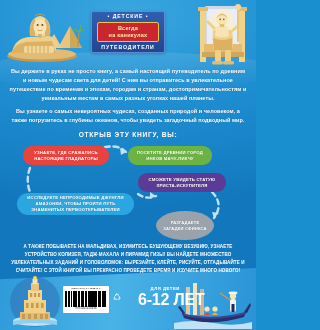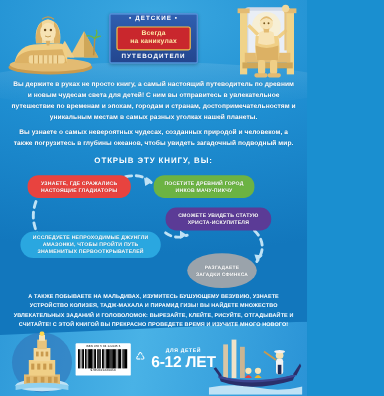--- a/index.html
+++ b/index.html
@@ -141,21 +141,21 @@
 
   #age-badge {
     position:absolute; left:126px; bottom:22px;
     text-align:center; color:#fff;
   }
   #age-badge .age-top {
     font-size:4.3px; font-weight:bold; letter-spacing:.5px; line-height:1;
     margin-bottom:1px;
   }
   #age-badge .age-main {
-    font-size:13px; font-weight:bold; letter-spacing:-.2px; line-height:1;
+    font-size:16px; font-weight:bold; letter-spacing:-.2px; line-height:1;margin-left:12px;
   }
 </style>
 </head>
 <body>
 
 <div id="cover">
 
   <div class="arc-top"></div>
   <div class="sweep"></div>
 

